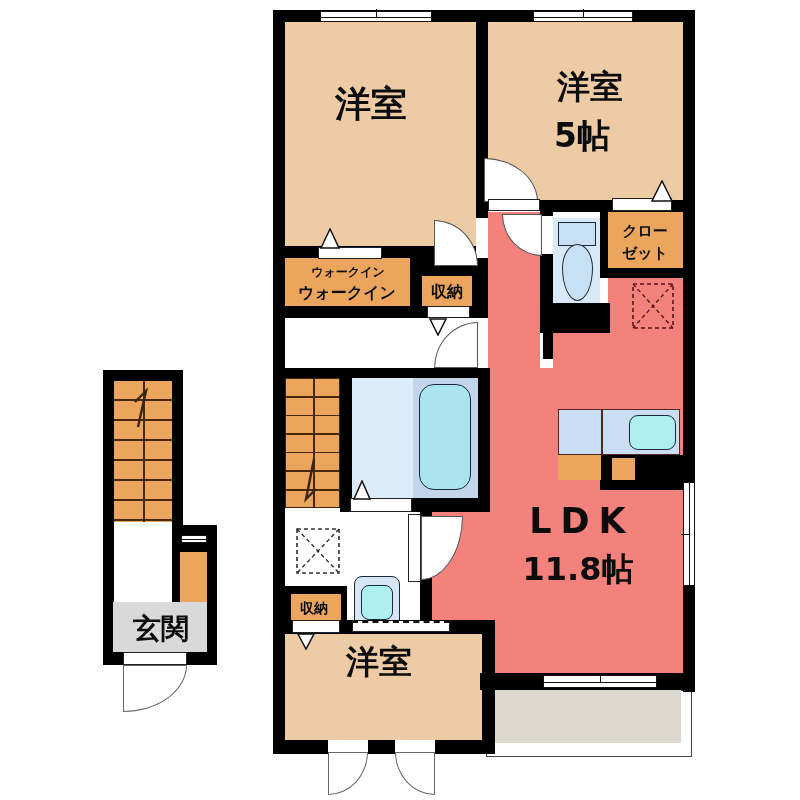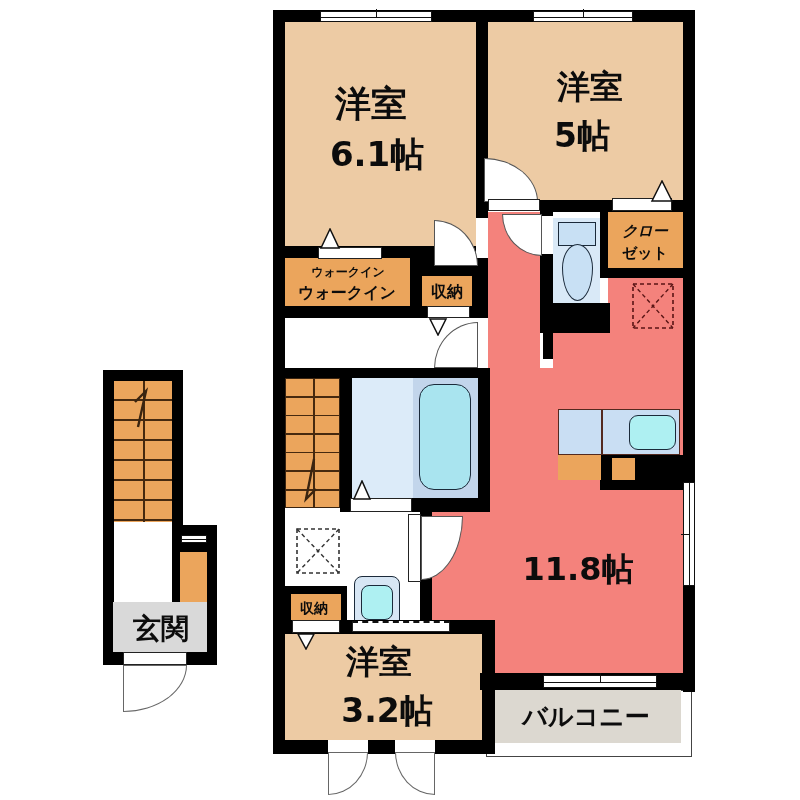--- a/index.html
+++ b/index.html
@@ -76,21 +76,20 @@
       </svg>
   </div>
   <div class="room-bath" style="left:352px;top:376px;width:126px;height:122px;"></div>
   <div class="fix" style="left:413px;top:376px;width:65px;height:122px;background:var(--tub_deck);"></div>
   <div class="fix" style="left:419px;top:384px;width:52px;height:106px;background:var(--tub);border:1.5px solid #1b2a3a;border-radius:15px;"></div>
   <div class="room-white" style="left:285px;top:508px;width:135px;height:112px;"></div>
   <div class="room-beige" style="left:285px;top:634px;width:197px;height:106px;"></div>
 
   <div class="fix" style="left:486px;top:690px;width:206px;height:67px;background:#fff;border:1px solid #444;"></div>
   <div class="fix" style="left:487px;top:690px;width:194px;height:53px;background:var(--balcony_gray);"></div>
-  <div class="lbl" style="left:586px;top:716px;font-size:25px;">バルコニー</div>
 
   <div class="fix" style="left:558px;top:222px;width:38px;height:24px;background:var(--fixture_blue);border:1.5px solid #1b2a3a;"></div>
   <div class="fix" style="left:562px;top:244px;width:31px;height:57px;background:var(--fixture_blue);border:1.5px solid #1b2a3a;border-radius:50% 50% 50% 50% / 42% 42% 58% 58%;"></div>
 
   <svg class="abs" style="left:631px;top:282px;" width="44" height="48" viewBox="0 0 44 48">
     <rect x="2" y="2" width="40" height="44" fill="none" stroke="#5a1515" stroke-width="1.6" stroke-dasharray="4 3"></rect>
     <line x1="2" y1="2" x2="42" y2="46" stroke="#5a1515" stroke-width="1.4" stroke-dasharray="4 3"></line>
     <line x1="42" y1="2" x2="2" y2="46" stroke="#5a1515" stroke-width="1.4" stroke-dasharray="4 3"></line>
   </svg>
 
@@ -197,26 +196,25 @@
     </svg>
 
   <div class="doorstrip" style="left:352px;top:621px;width:98px;height:11px;border-top:2px dashed #111;"></div>
 
   <div class="win" style="left:328px;top:740px;width:40px;height:14px;border:none;"></div>
   <div class="win" style="left:395px;top:740px;width:40px;height:14px;border:none;"></div>
   <div class="arc" style="left:328px;top:752px;width:40px;height:43px;border-radius:0 0 100% 0;border-color:#666;"></div>
   <div class="arc" style="left:395px;top:752px;width:40px;height:43px;border-radius:0 0 0 100%;border-color:#666;"></div>
 
   <div class="lbl" style="left:371px;top:104px;font-size:36px;">洋室</div>
-  <div class="lbl" style="left:377px;top:154px;font-size:34px;">6.1帖</div>
   <div class="lbl" style="left:590px;top:86px;font-size:33px;">洋室</div>
   <div class="lbl" style="left:582px;top:135px;font-size:33px;">5帖</div>
+  <div class="lbl" style="left:582px;top:521px;font-size:35px;letter-spacing:9px;">LDK</div>
   <div class="lbl" style="left:578px;top:569px;font-size:32px;text-align:right;">11.8帖</div>
   <div class="lbl" style="left:379px;top:661px;font-size:33px;">洋室</div>
-  <div class="lbl" style="left:387px;top:710px;font-size:33px;">3.2帖</div>
   <div class="lbl" style="left:348px;top:272px;font-size:12px;">ウォークイン</div>
   <div class="lbl" style="left:347px;top:293px;font-size:16px;">ウォークイン</div>
   <div class="lbl" style="left:447px;top:292px;font-size:16px;">収納</div>
-  <div class="lbl" style="left:645px;top:231px;font-size:15px;font-style:italic;">クロー</div>
+  <div class="lbl" style="left:645px;top:231px;font-size:15px;">クロー</div>
   <div class="lbl" style="left:645px;top:253px;font-size:15px;">ゼット</div>
   <div class="lbl" style="left:314px;top:608px;font-size:14px;">収納</div>
 
 </div>
 
 </body></html>

